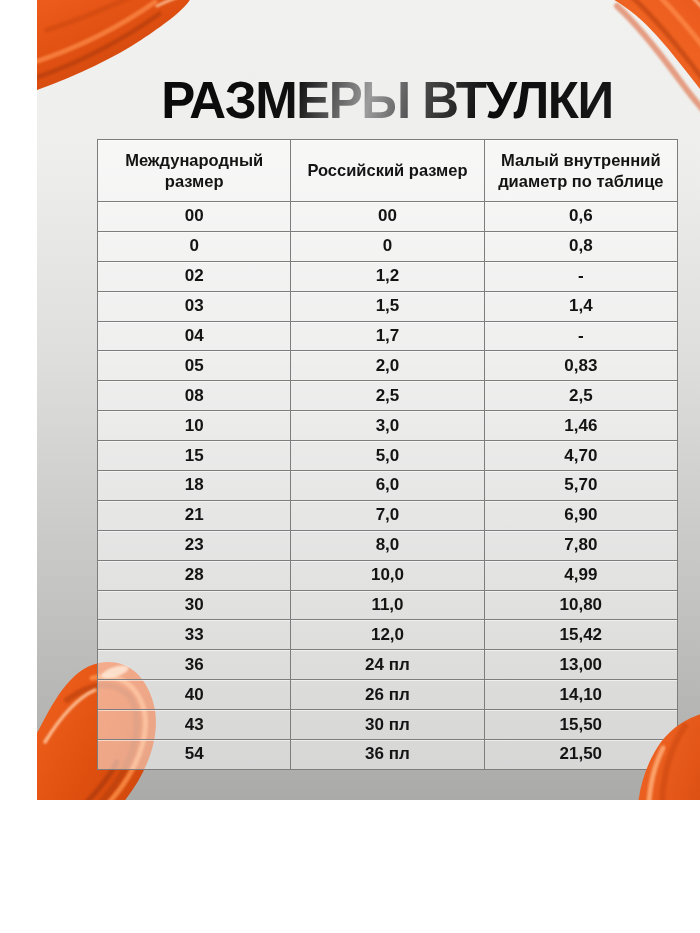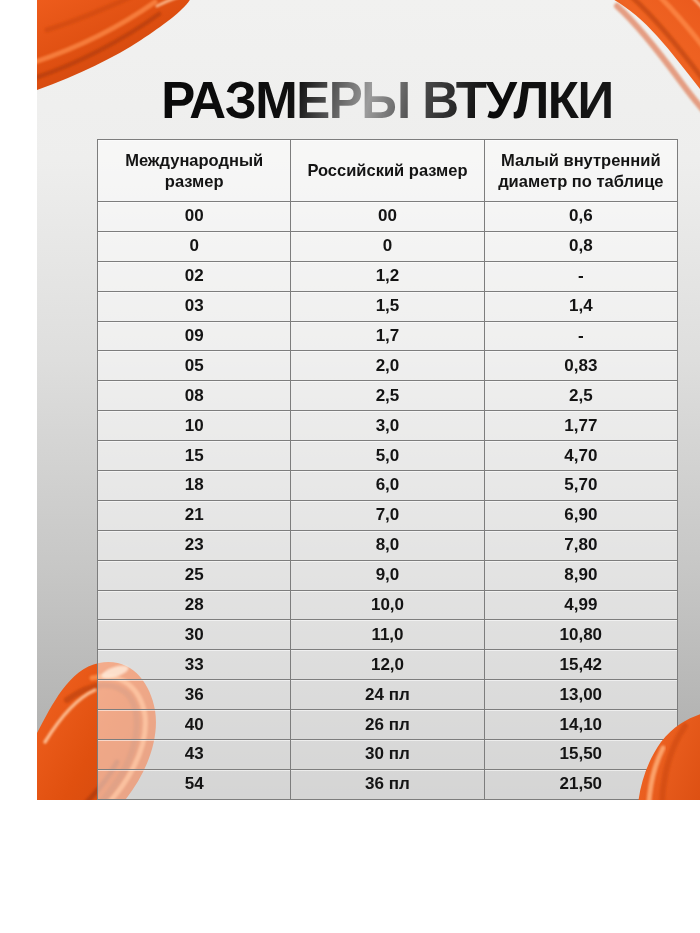--- a/index.html
+++ b/index.html
@@ -125,63 +125,58 @@
           <td>02</td>
           <td>1,2</td>
           <td>-</td>
         </tr>
         <tr>
           <td>03</td>
           <td>1,5</td>
           <td>1,4</td>
         </tr>
         <tr>
-          <td>09</td>
+          <td>04</td>
           <td>1,7</td>
           <td>-</td>
         </tr>
         <tr>
           <td>05</td>
           <td>2,0</td>
           <td>0,83</td>
         </tr>
         <tr>
           <td>08</td>
           <td>2,5</td>
           <td>2,5</td>
         </tr>
         <tr>
           <td>10</td>
           <td>3,0</td>
-          <td>1,77</td>
+          <td>1,46</td>
         </tr>
         <tr>
           <td>15</td>
           <td>5,0</td>
           <td>4,70</td>
         </tr>
         <tr>
           <td>18</td>
           <td>6,0</td>
           <td>5,70</td>
         </tr>
         <tr>
           <td>21</td>
           <td>7,0</td>
           <td>6,90</td>
         </tr>
         <tr>
           <td>23</td>
           <td>8,0</td>
           <td>7,80</td>
-        </tr>
-        <tr>
-          <td>25</td>
-          <td>9,0</td>
-          <td>8,90</td>
         </tr>
         <tr>
           <td>28</td>
           <td>10,0</td>
           <td>4,99</td>
         </tr>
         <tr>
           <td>30</td>
           <td>11,0</td>
           <td>10,80</td>

